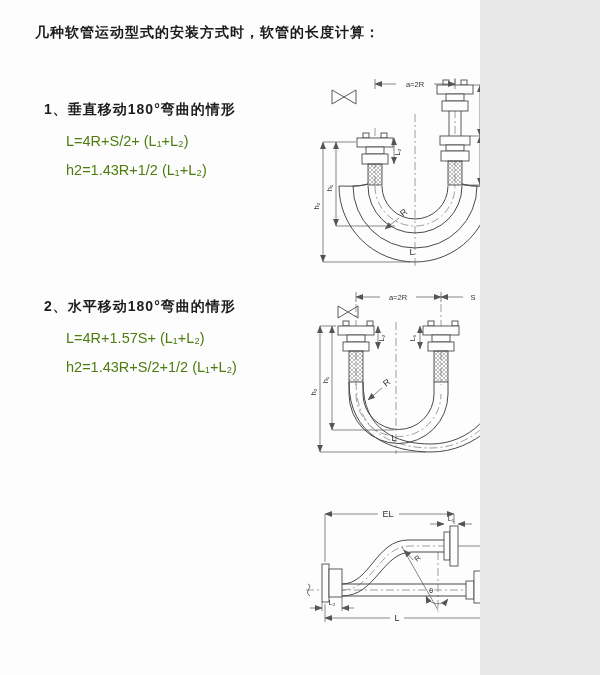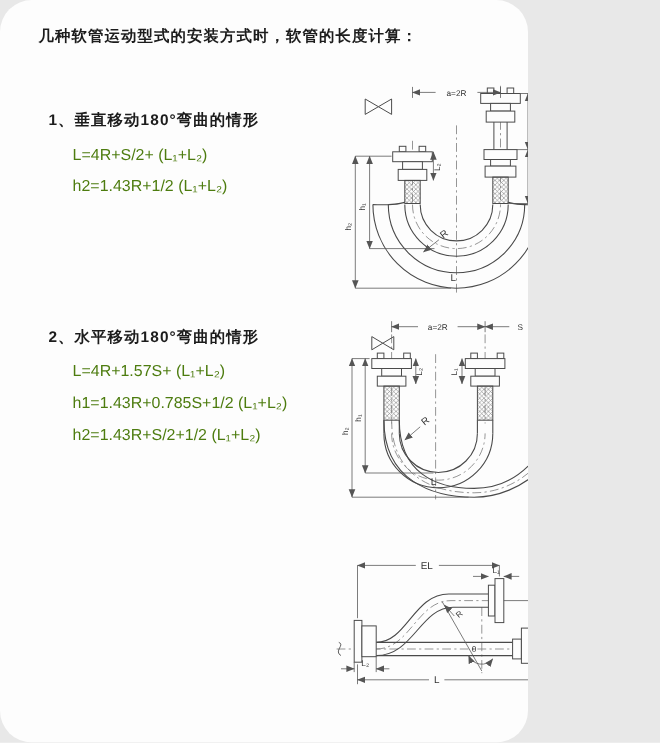--- a/index.html
+++ b/index.html
@@ -1,17 +1,17 @@
 <!DOCTYPE html>
 <html><head>
 <meta charset="utf-8">
 <style>
   html,body{margin:0;padding:0;background:#e8e8e8;}
   .page{position:relative;width:480px;height:675px;background:#fdfdfd;overflow:hidden;
-        font-family:"Liberation Sans","DejaVu Sans",sans-serif;color:#1c1c1c;border-radius:29px;}
+        font-family:"Liberation Sans","DejaVu Sans",sans-serif;color:#1c1c1c;}
   .title{position:absolute;left:35px;top:24px;font-size:14px;font-weight:600;letter-spacing:1px;}
   .sec{position:absolute;left:35px;width:280px;}
   .sec-h{font-size:14px;font-weight:600;padding-left:9px;letter-spacing:1px;margin-bottom:8px;}
   .f{font-size:14.5px;font-weight:500;padding-left:31px;line-height:29px;color:#4d7c0f;
      font-family:"Liberation Sans","DejaVu Sans",sans-serif;}
   .dwrap{position:absolute;text-align:right;}
   svg{display:block;}
   .hose{stroke:#4a4a4a;stroke-width:1;fill:none;}
   .fit{stroke:#4a4a4a;stroke-width:0.9;fill:#fdfdfd;}
   .braid{stroke:#4a4a4a;stroke-width:0.9;fill:url(#hb);}
@@ -43,21 +43,20 @@
 
   <div class="sec" style="top:101px">
     <div class="sec-h">1、垂直移动180°弯曲的情形</div>
     <div class="f">L=4R+S/2+ (L₁+L₂)</div>
     <div class="f">h2=1.43R+1/2 (L₁+L₂)</div>
   </div>
 
   <div class="sec" style="top:298px">
     <div class="sec-h">2、水平移动180°弯曲的情形</div>
     <div class="f">L=4R+1.57S+ (L₁+L₂)</div>
-    <div class="f">h1=1.43R+0.785S+1/2 (L₁+L₂)</div>
     <div class="f">h2=1.43R+S/2+1/2 (L₁+L₂)</div>
   </div>
 
 
   <div class="dwrap" style="left:310px;top:68px">
     <svg width="290" height="200" viewBox="0 0 290 200">
 
       <g>
         <path class="cl" d="M105,46 V198"></path>
         <path class="cl" d="M65,60 V118"></path>

